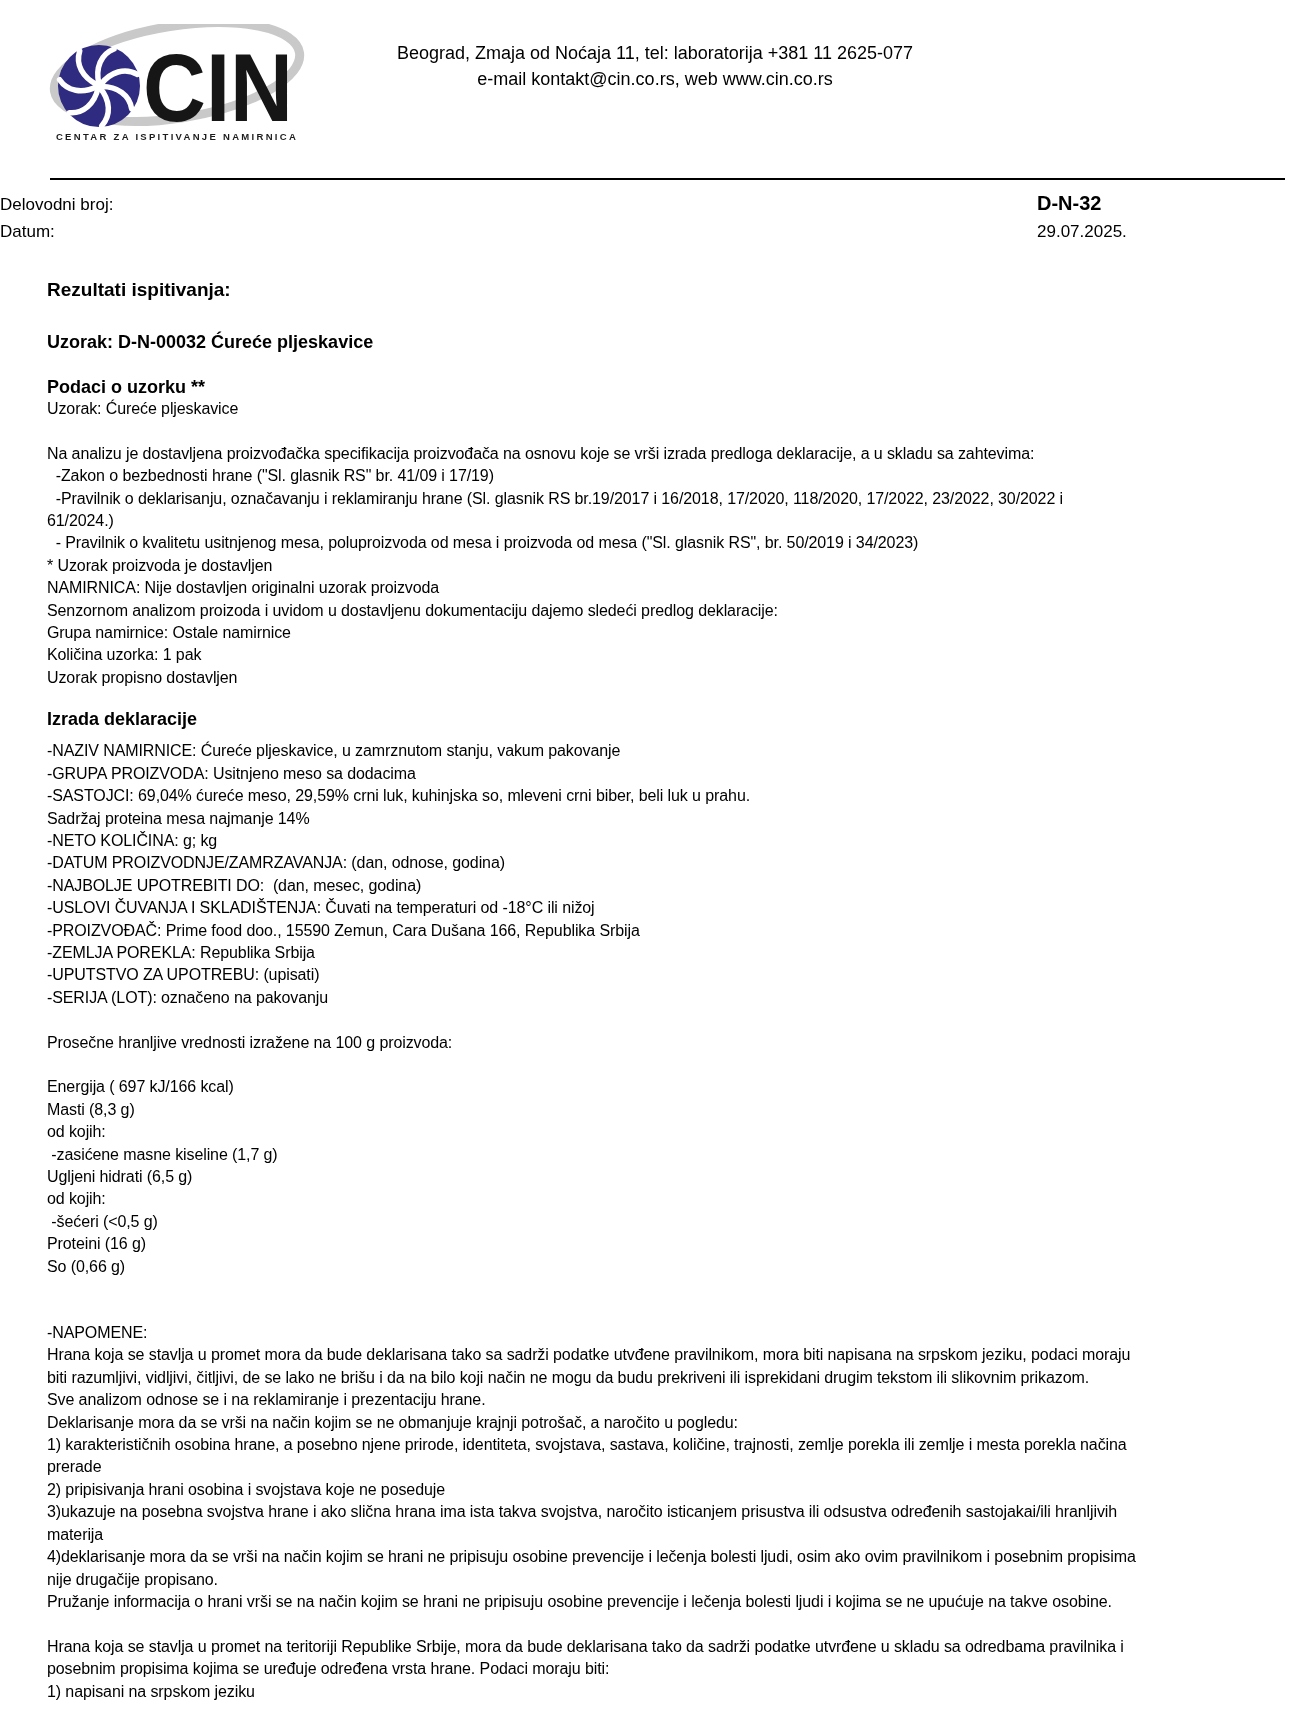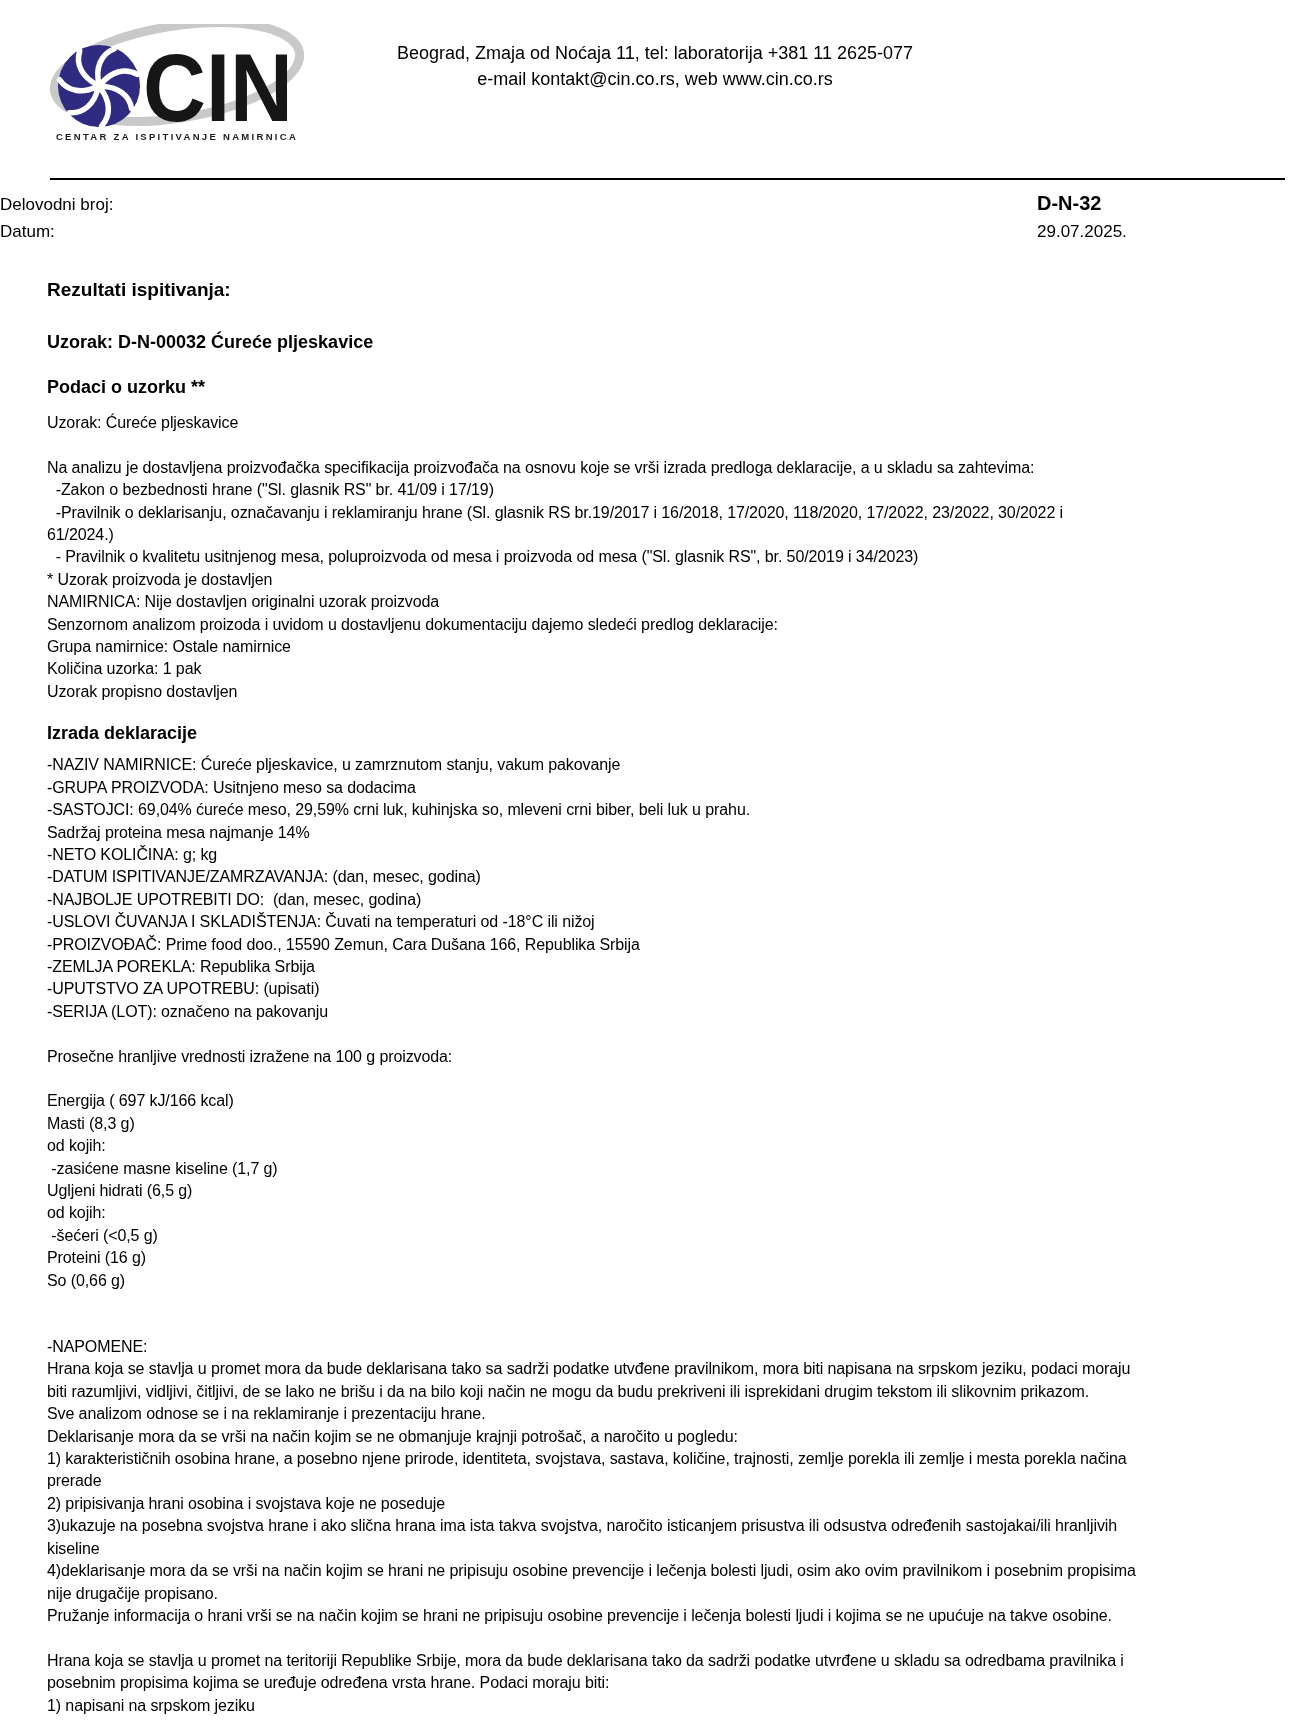--- a/index.html
+++ b/index.html
@@ -34,21 +34,21 @@
   .meta-label { font-size:17px; text-align:right; }
   .meta-value { width:248px; font-size:17px; padding-left:2px; }
   .meta-value.big { font-weight:bold; font-size:20px; }
 
   
   .content { padding:0 25px 0 47px; }
   .h-results { font-size:19px; font-weight:bold; margin:34px 0 0 0; }
   .h-sample  { font-size:18px; font-weight:bold; margin:31px 0 0 0; }
   .h-podaci  { font-size:18px; font-weight:bold; margin:24px 0 0 0; }
   .h-izrada  { font-size:18px; font-weight:bold; margin:20px 0 10px 0; }
-  .body-block { margin-top:14px; }
+  .body-block { margin-top:0; }
   .line { font-size:16px; line-height:22.4px; min-height:22.4px; white-space:pre; letter-spacing:-0.1px; }
   .napomene { margin-top:44px; }
 </style>
 </head>
 <body>
 
 <div class="page">
 
   <div class="header">
     <div class="logo">
@@ -108,21 +108,21 @@
         <div class="line">Uzorak propisno dostavljen</div>
       </div>
 
     <div class="h-izrada">Izrada deklaracije</div>
     <div>
         <div class="line">-NAZIV NAMIRNICE: Ćureće pljeskavice, u zamrznutom stanju, vakum pakovanje</div>
         <div class="line">-GRUPA PROIZVODA: Usitnjeno meso sa dodacima</div>
         <div class="line">-SASTOJCI: 69,04% ćureće meso, 29,59% crni luk, kuhinjska so, mleveni crni biber, beli luk u prahu.</div>
         <div class="line">Sadržaj proteina mesa najmanje 14%</div>
         <div class="line">-NETO KOLIČINA: g; kg</div>
-        <div class="line">-DATUM ISPITIVANJE/ZAMRZAVANJA: (dan, mesec, godina)</div>
+        <div class="line">-DATUM PROIZVODNJE/ZAMRZAVANJA: (dan, odnose, godina)</div>
         <div class="line">-NAJBOLJE UPOTREBITI DO:  (dan, mesec, godina)</div>
         <div class="line">-USLOVI ČUVANJA I SKLADIŠTENJA: Čuvati na temperaturi od -18°C ili nižoj</div>
         <div class="line">-PROIZVOĐAČ: Prime food doo., 15590 Zemun, Cara Dušana 166, Republika Srbija</div>
         <div class="line">-ZEMLJA POREKLA: Republika Srbija</div>
         <div class="line">-UPUTSTVO ZA UPOTREBU: (upisati)</div>
         <div class="line">-SERIJA (LOT): označeno na pakovanju</div>
         <div class="line">&nbsp;</div>
         <div class="line">Prosečne hranljive vrednosti izražene na 100 g proizvoda:</div>
         <div class="line">&nbsp;</div>
         <div class="line">Energija ( 697 kJ/166 kcal)</div>
@@ -139,21 +139,21 @@
     <div class="napomene">
         <div class="line">-NAPOMENE:</div>
         <div class="line">Hrana koja se stavlja u promet mora da bude deklarisana tako sa sadrži podatke utvđene pravilnikom, mora biti napisana na srpskom jeziku, podaci moraju</div>
         <div class="line">biti razumljivi, vidljivi, čitljivi, de se lako ne brišu i da na bilo koji način ne mogu da budu prekriveni ili isprekidani drugim tekstom ili slikovnim prikazom.</div>
         <div class="line">Sve analizom odnose se i na reklamiranje i prezentaciju hrane.</div>
         <div class="line">Deklarisanje mora da se vrši na način kojim se ne obmanjuje krajnji potrošač, a naročito u pogledu:</div>
         <div class="line">1) karakterističnih osobina hrane, a posebno njene prirode, identiteta, svojstava, sastava, količine, trajnosti, zemlje porekla ili zemlje i mesta porekla načina</div>
         <div class="line">prerade</div>
         <div class="line">2) pripisivanja hrani osobina i svojstava koje ne poseduje</div>
         <div class="line">3)ukazuje na posebna svojstva hrane i ako slična hrana ima ista takva svojstva, naročito isticanjem prisustva ili odsustva određenih sastojakai/ili hranljivih</div>
-        <div class="line">kiseline</div>
+        <div class="line">materija</div>
         <div class="line">4)deklarisanje mora da se vrši na način kojim se hrani ne pripisuju osobine prevencije i lečenja bolesti ljudi, osim ako ovim pravilnikom i posebnim propisima</div>
         <div class="line">nije drugačije propisano.</div>
         <div class="line">Pružanje informacija o hrani vrši se na način kojim se hrani ne pripisuju osobine prevencije i lečenja bolesti ljudi i kojima se ne upućuje na takve osobine.</div>
         <div class="line">&nbsp;</div>
         <div class="line">Hrana koja se stavlja u promet na teritoriji Republike Srbije, mora da bude deklarisana tako da sadrži podatke utvrđene u skladu sa odredbama pravilnika i</div>
         <div class="line">posebnim propisima kojima se uređuje određena vrsta hrane. Podaci moraju biti:</div>
         <div class="line">1) napisani na srpskom jeziku</div>
       </div>
   </div>
 

